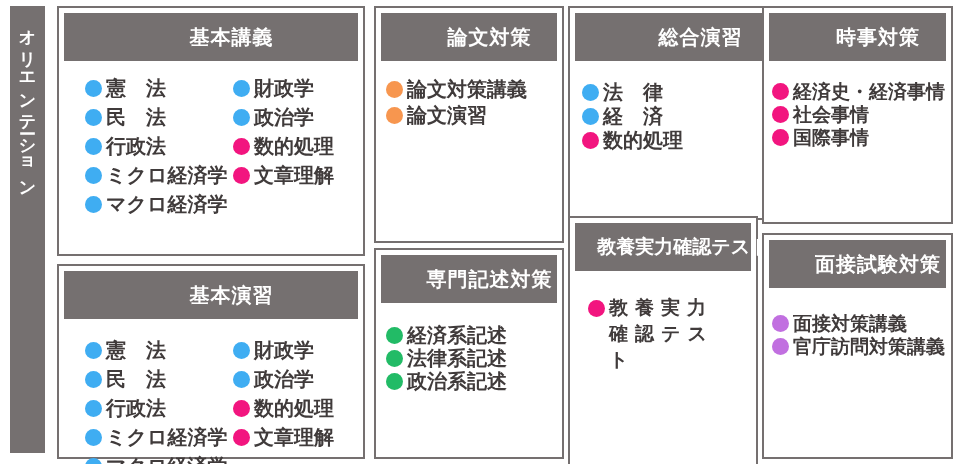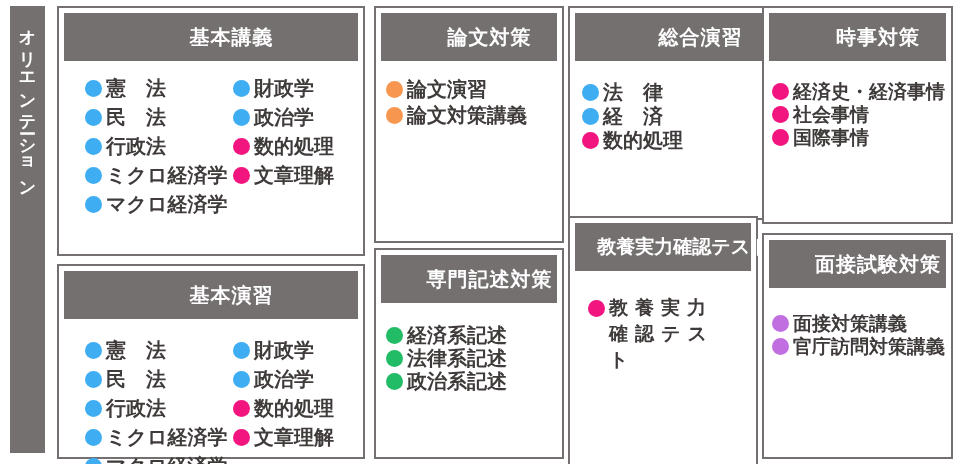--- a/index.html
+++ b/index.html
@@ -169,25 +169,25 @@
       </ul>
     </div>
   </section>
 
   <section class="card essay">
     <header class="card-header">論文対策</header>
     <div class="card-body">
       <ul class="list">
         <li class="item">
           <span class="dot" data-color="orange"></span>
+          <span class="label">論文対策講義</span>
+        </li>
+        <li class="item">
+          <span class="dot" data-color="orange"></span>
           <span class="label">論文演習</span>
-        </li>
-        <li class="item">
-          <span class="dot" data-color="orange"></span>
-          <span class="label">論文対策講義</span>
         </li>
       </ul>
     </div>
   </section>
 
   <section class="card comprehensive">
     <header class="card-header">総合演習</header>
     <div class="card-body">
       <ul class="list">
         <li class="item">

